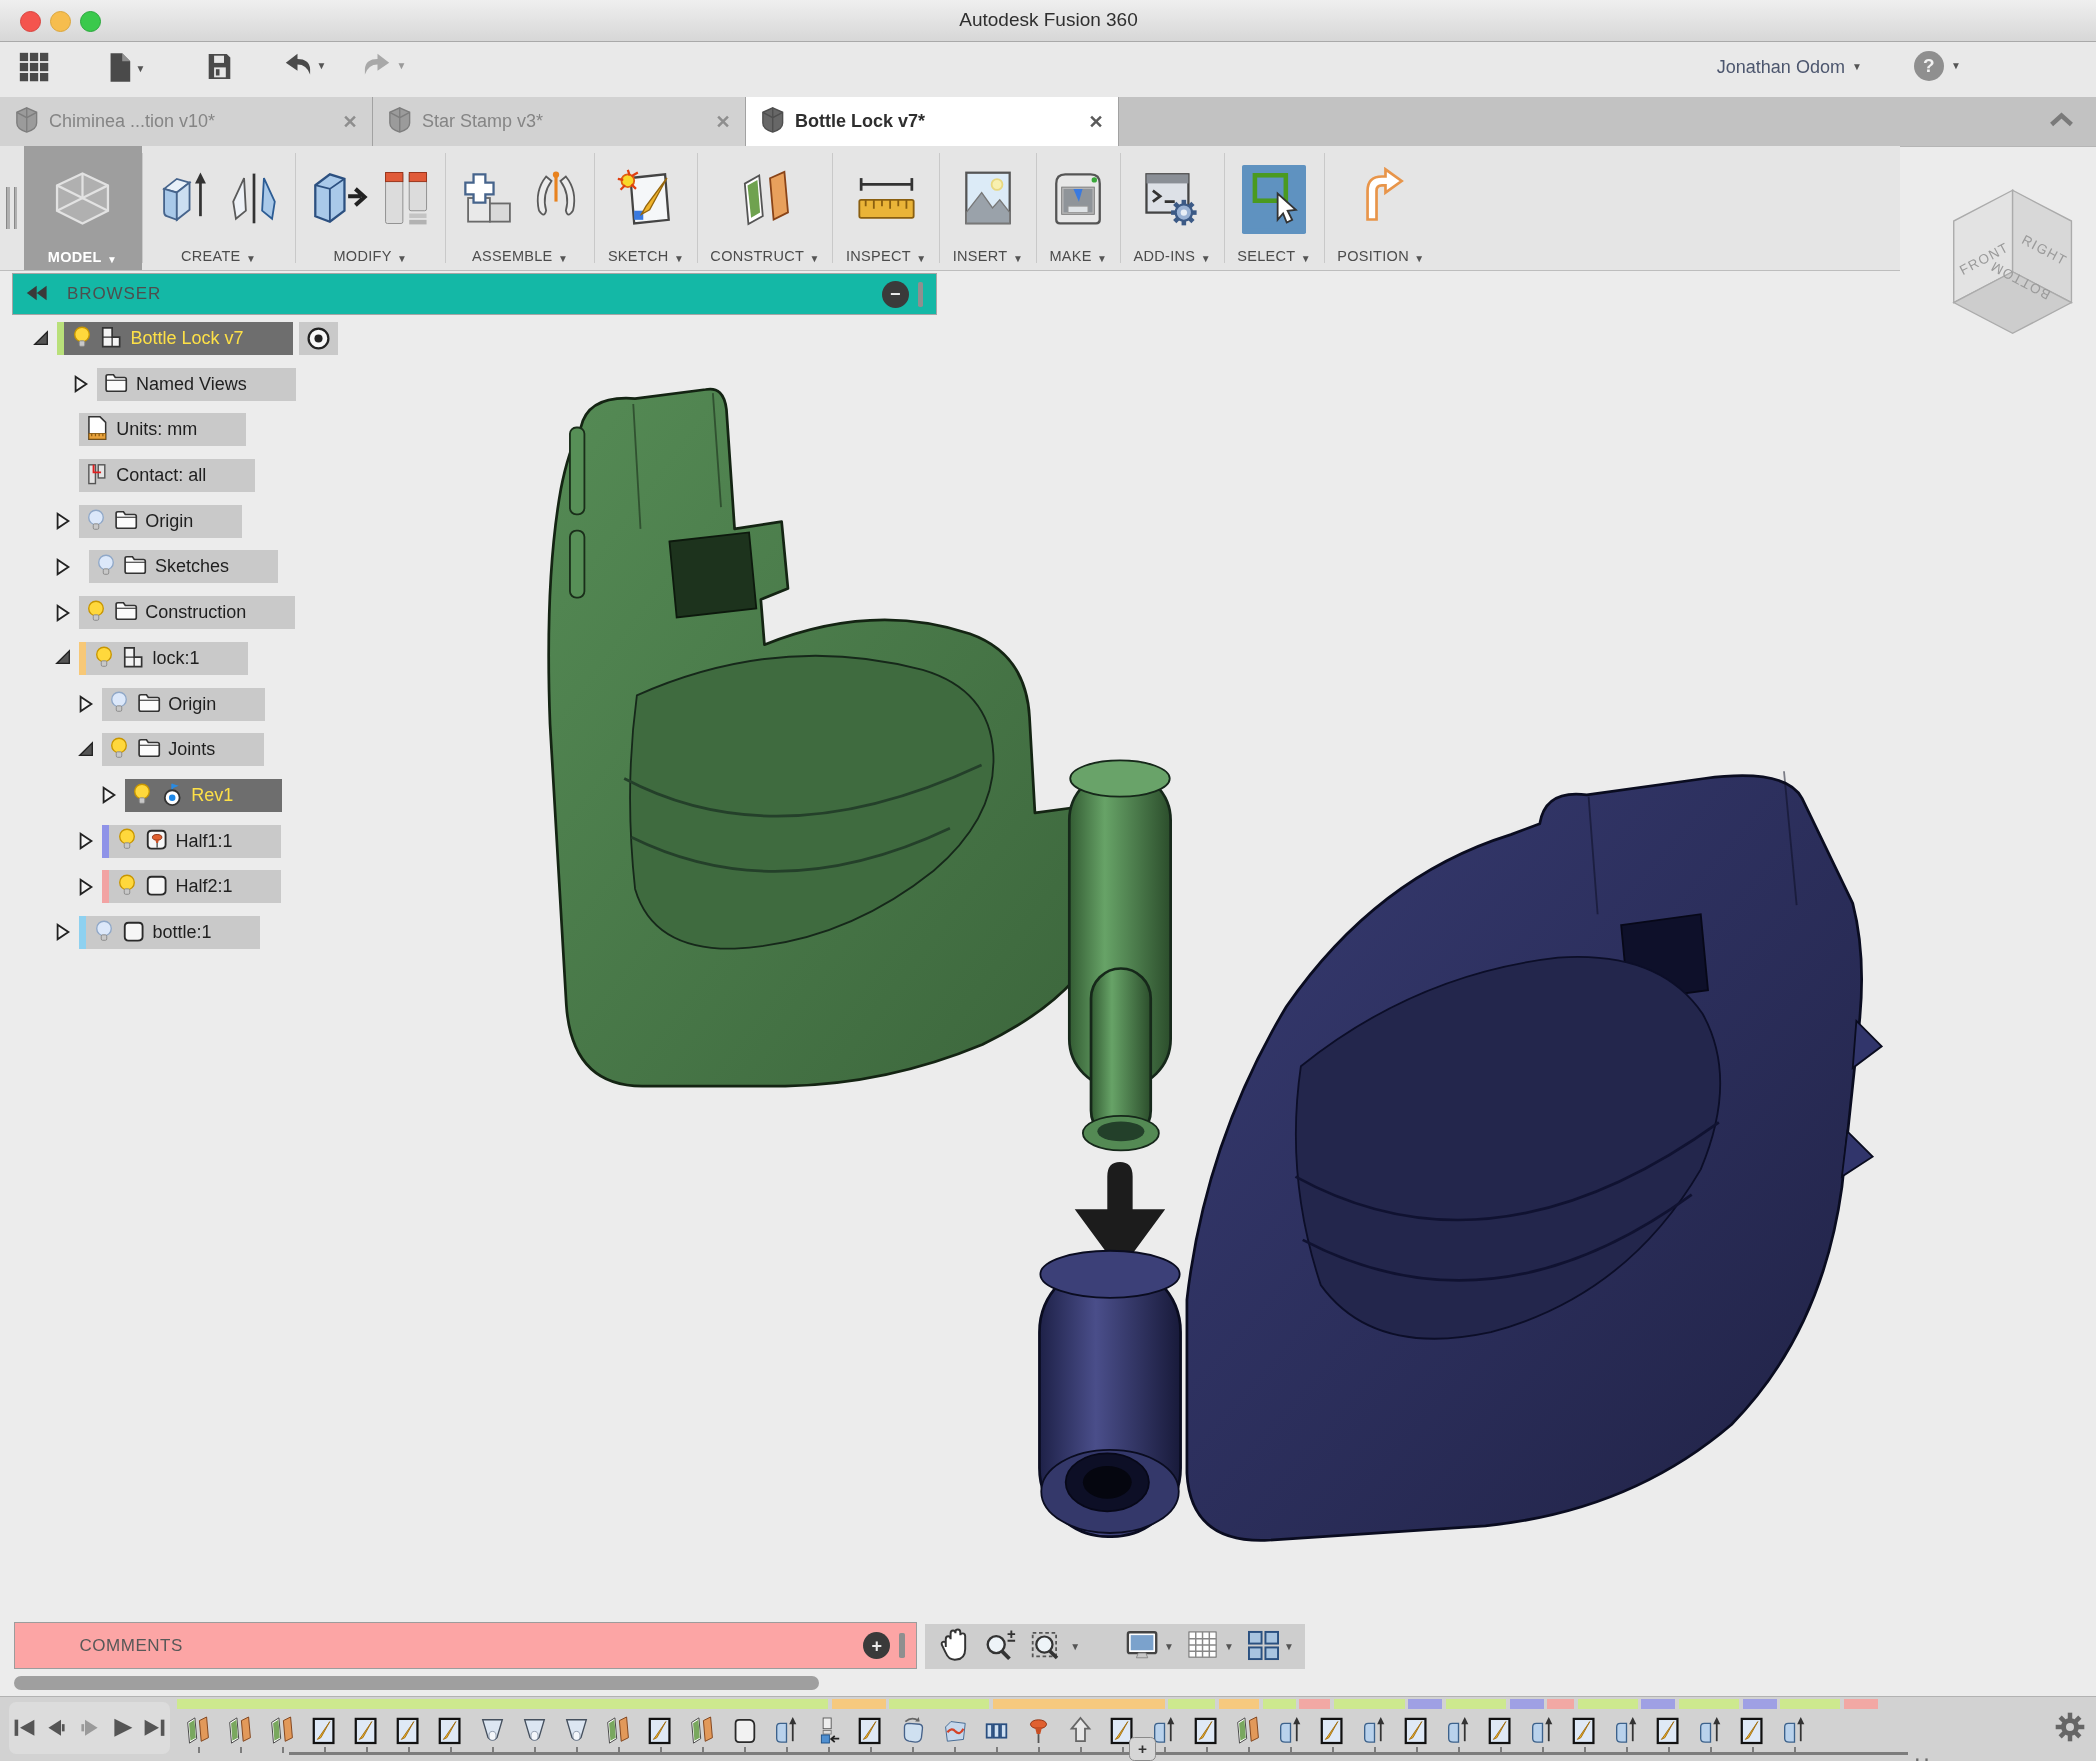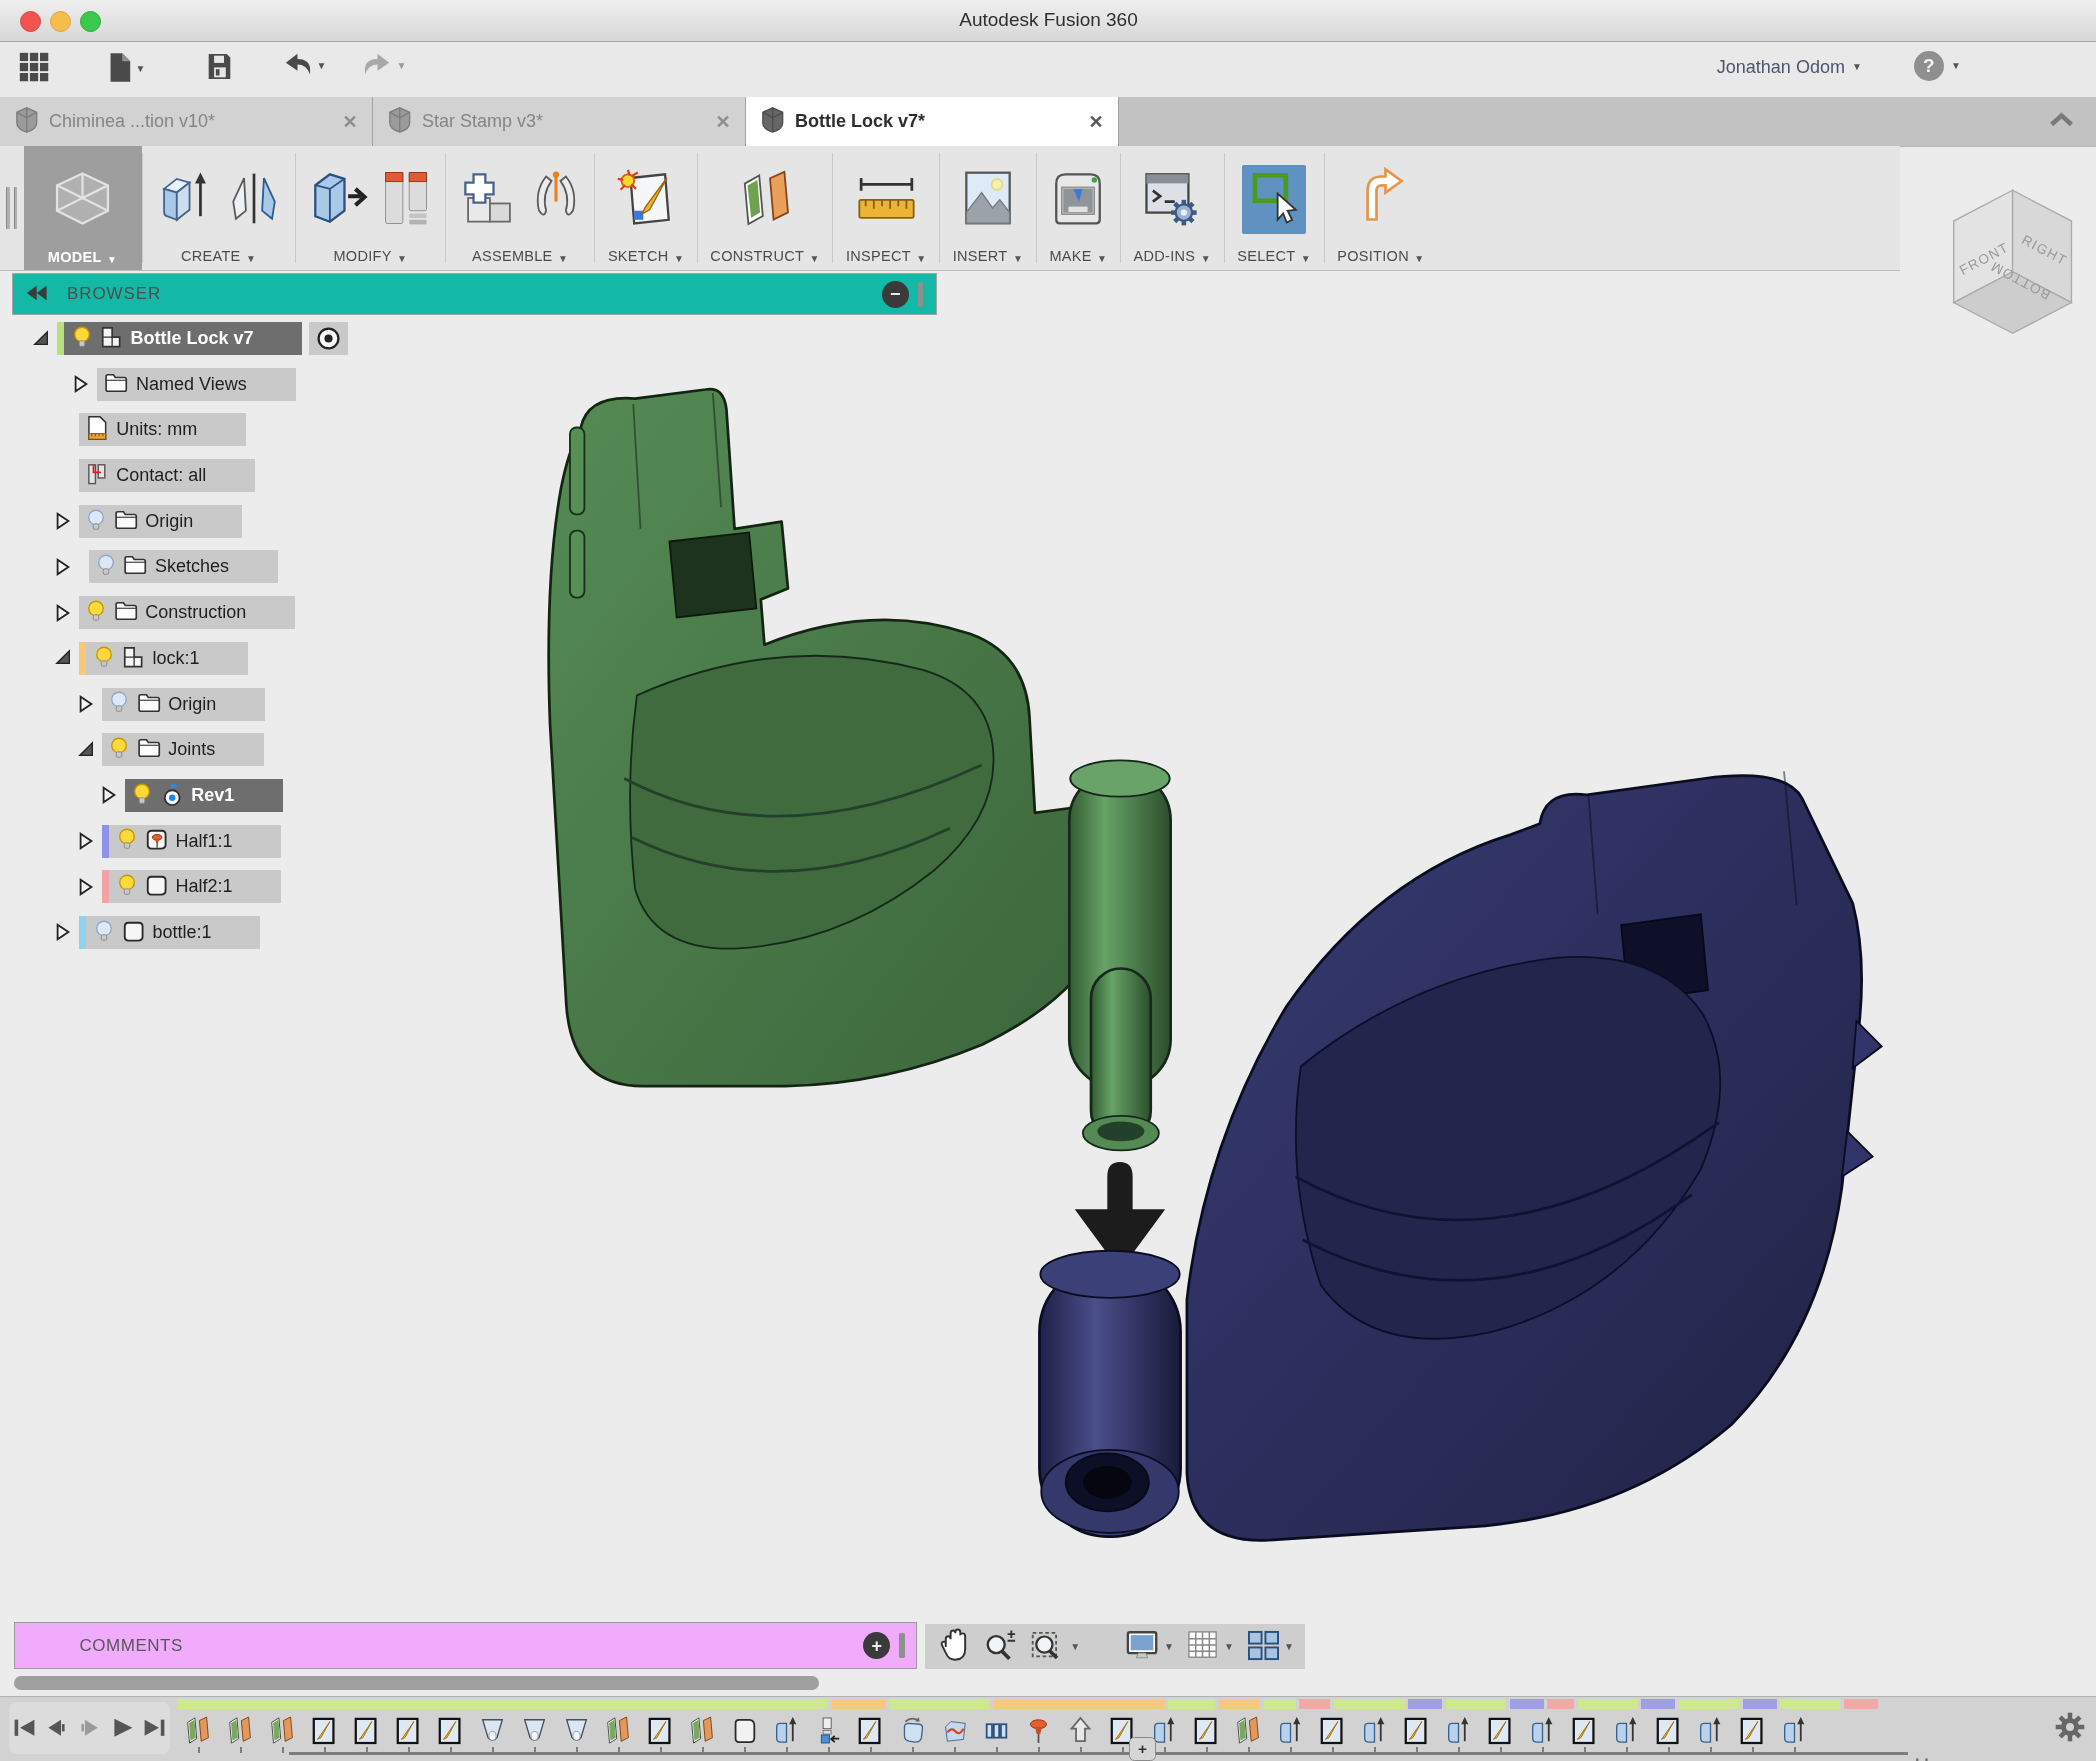--- a/index.html
+++ b/index.html
@@ -64,27 +64,27 @@
   .dark-circle{width:27px;height:27px;border-radius:50%;background:#3a3a3a;color:#ececec;
     display:flex;align-items:center;justify-content:center;font-size:18px;font-weight:bold;line-height:1;}
   .grip-v{width:5.4px;height:25px;background:#8f8f8f;border-radius:1.8px;}
 
   .browser-tree{position:absolute;left:0;top:322px;width:633px;}
   .trow{height:33px;margin-bottom:12.7px;display:flex;align-items:center;gap:6.3px;}
   .texp{width:20px;display:flex;justify-content:center;}
   .tbox{display:inline-flex;align-items:center;gap:7.2px;background:#c9c9c9;height:33px;
     padding:0 49px 0 7.2px;box-sizing:border-box;}
   .tbox.sel{background:#6e6e6e;}
-  .tbox.sel .tlabel{color:#ffffff;font-weight:bold;}
+  .tbox.sel .tlabel{color:#fde047;font-weight:normal;}
   .tbox.tradio{padding:0 6.3px;}
   .tlabel{font-size:18px;color:#1f1f1f;white-space:nowrap;}
   .stripe{width:7.2px;align-self:stretch;margin-left:-7.2px;}
 
   
-  .comments-bar{position:absolute;left:13.6px;top:1622px;width:903px;height:47px;background:#f0abfc;
+  .comments-bar{position:absolute;left:13.6px;top:1622px;width:903px;height:47px;background:#fca5a5;
     border:0.9px solid #9c9c9c;box-sizing:border-box;display:flex;align-items:center;}
   .comments-bar .title{font-size:17px;color:#585858;letter-spacing:0.5px;margin-left:65px;}
   .tool-tile{position:absolute;top:1624px;height:45px;background:#cecece;display:flex;
     align-items:center;gap:5.4px;padding:0 9px;}
   .tool-btn{display:flex;align-items:center;gap:4.5px;padding:1.8px 3.6px;}
   .hscroll{position:absolute;left:13.6px;top:1676px;width:805px;height:13.6px;background:#9f9f9f;border-radius:7.2px;}
 
   
   .timeline{position:absolute;left:0;top:1696px;width:2097px;height:65px;background:#d2d2d2;
     border-top:0.9px solid #b2b2b2;}

